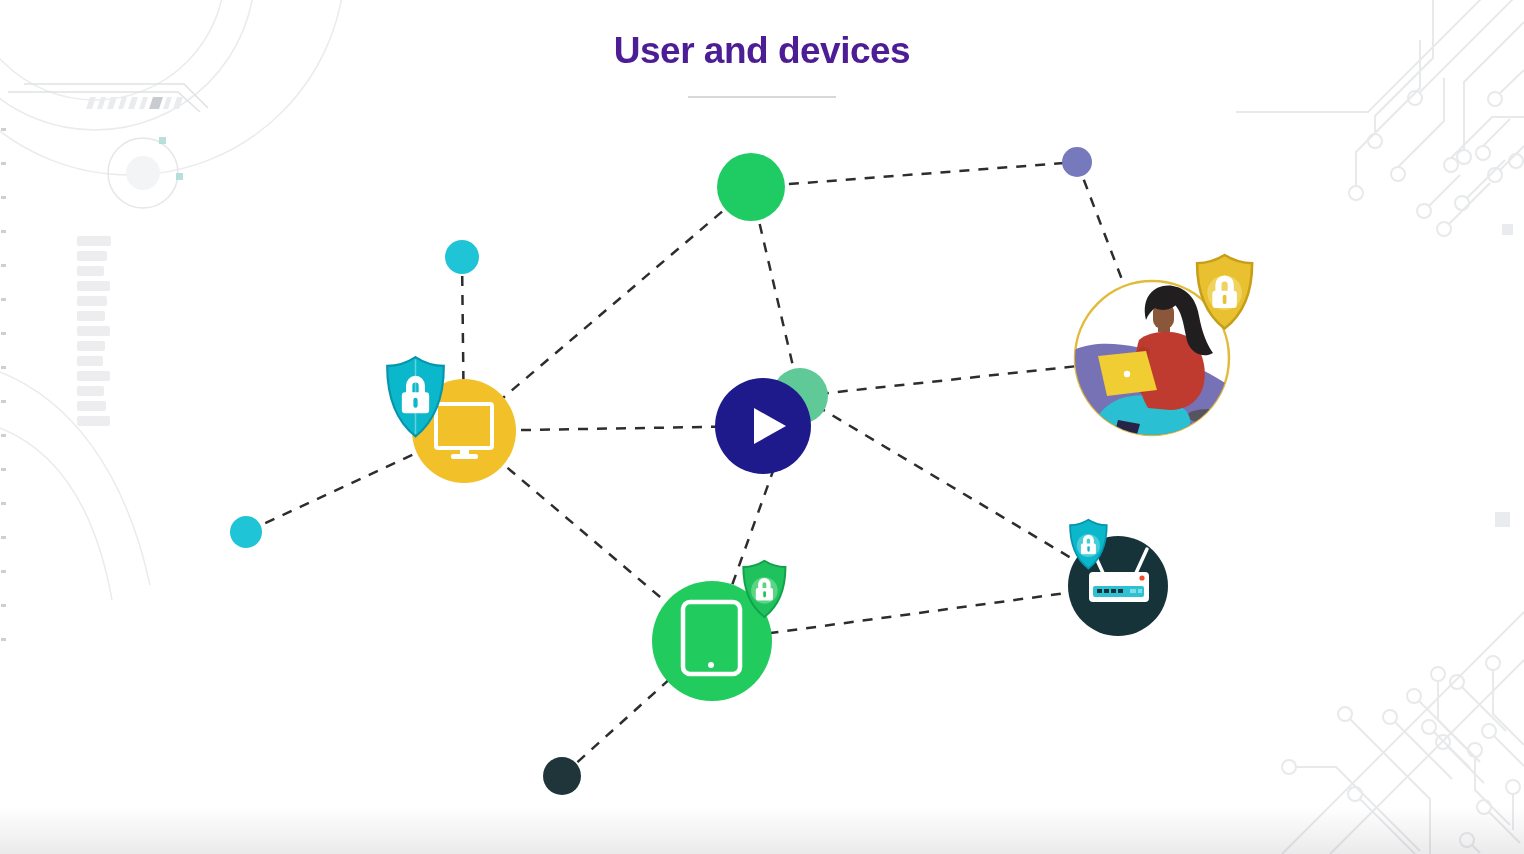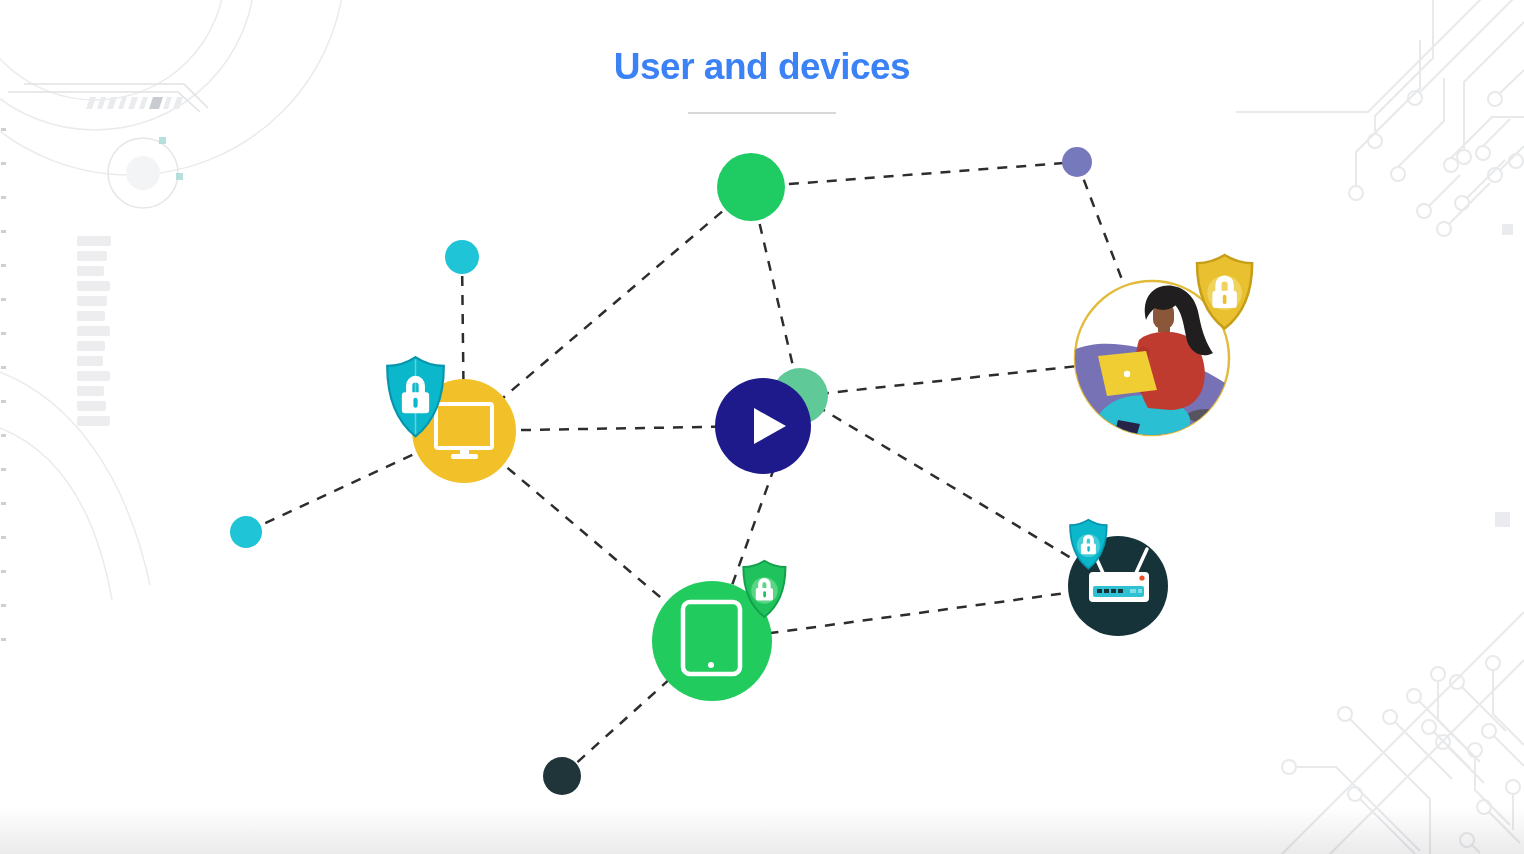--- a/index.html
+++ b/index.html
@@ -3,21 +3,21 @@
 <meta charset="utf-8">
 <style>
   html,body{margin:0;padding:0;}
   body{
     width:1524px;height:854px;overflow:hidden;position:relative;
     background:#ffffff;font-family:"Liberation Sans",sans-serif;
   }
   .stage-svg{position:absolute;left:0;top:0;}
   .header{position:absolute;top:30px;left:0;right:0;text-align:center;z-index:5;}
   .header h1{
-    margin:16px;font-size:37px;font-weight:700;color:#3b82f6;letter-spacing:-0.5px;
+    margin:0;font-size:37px;font-weight:700;color:#4c1d95;letter-spacing:-0.5px;
   }
   .title-divider{
     width:148px;height:2px;background:#d8d8d8;margin:24px auto 0 auto;
   }
   .play-button{
     position:absolute;left:715px;top:378px;width:96px;height:96px;
     border:none;padding:0;background:transparent;cursor:pointer;z-index:6;
   }
   .play-button svg{display:block;}
   .bottom-fade{

